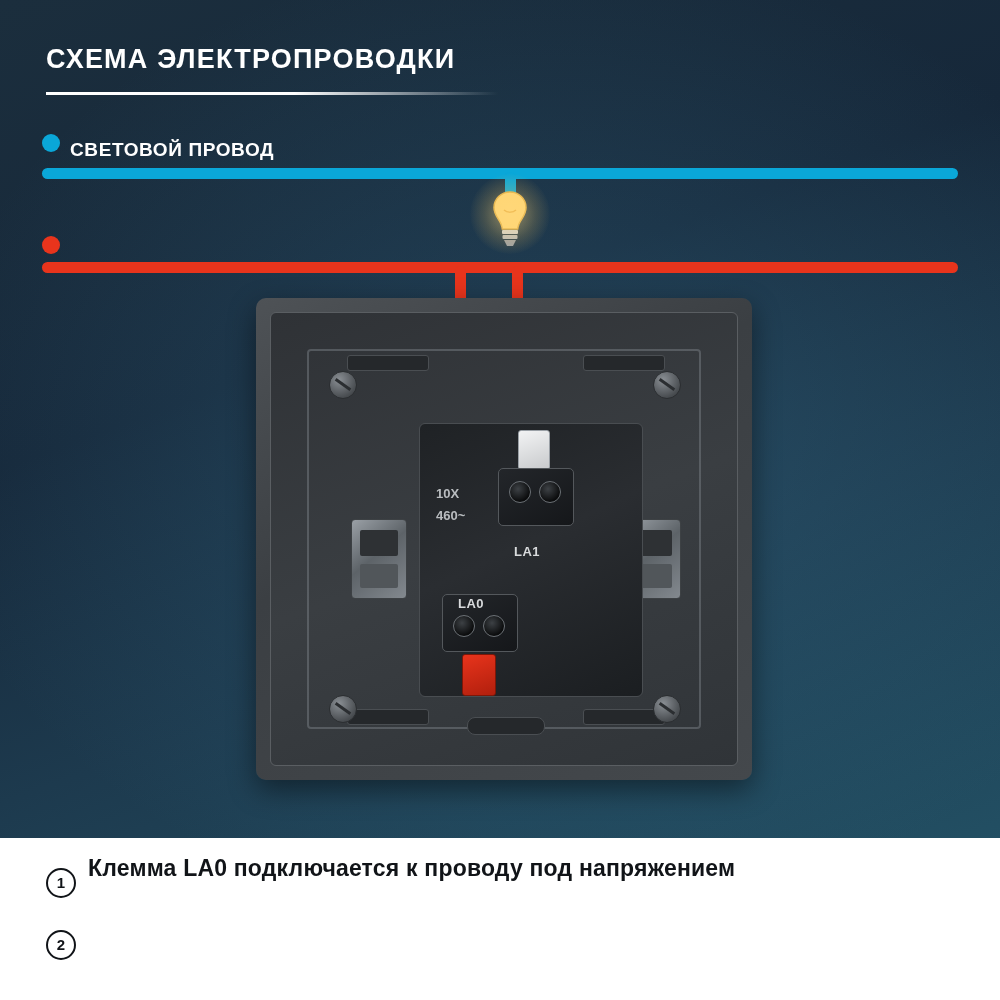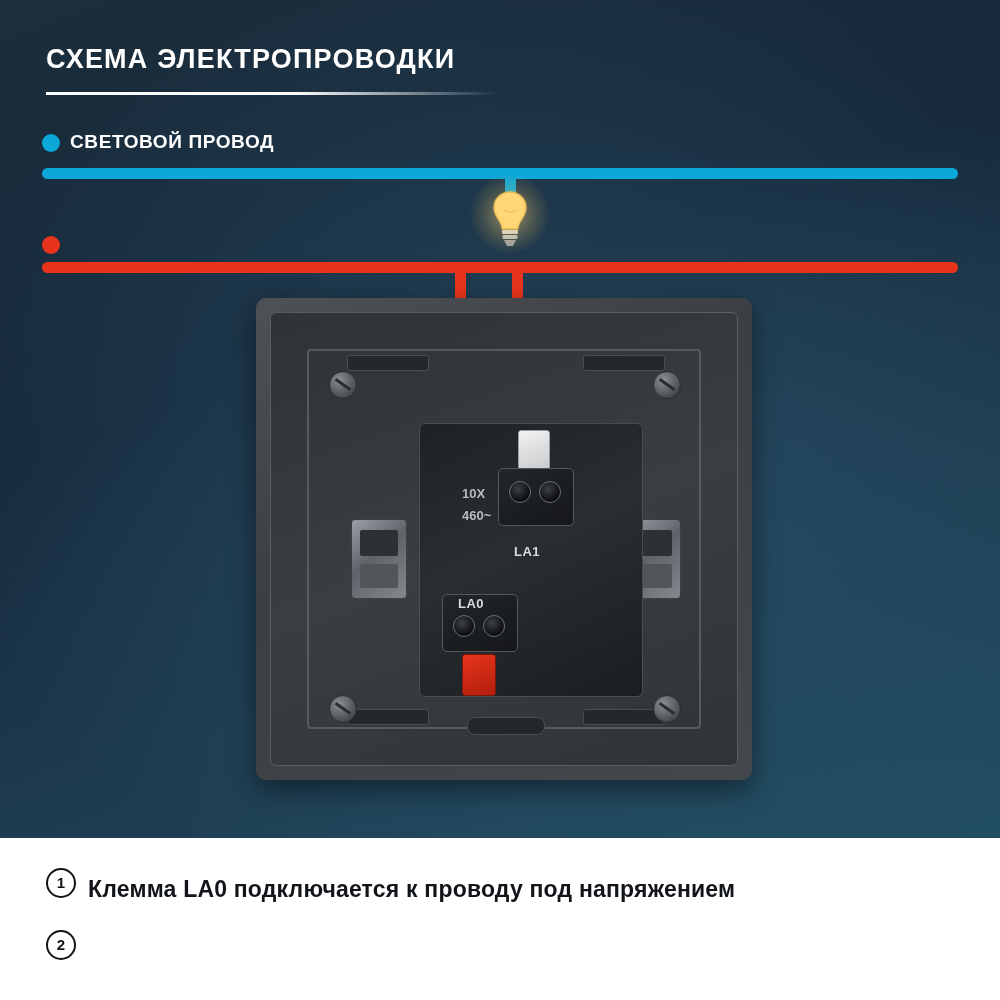--- a/index.html
+++ b/index.html
@@ -28,21 +28,21 @@
   }
   .title-rule{
     position:absolute;left:46px;top:92px;width:452px;height:3px;
     background:linear-gradient(90deg,#ffffff 0%,#ffffff 55%,rgba(255,255,255,0) 100%);
   }
   
   .legend-dot{
     position:absolute;width:18px;height:18px;border-radius:50%;
   }
   .legend-label{
-    position:absolute;color:#ffffff;font-size:19px;font-weight:bold;letter-spacing:.6px;
+    position:absolute;color:#ffffff;font-size:19px;font-weight:bold;letter-spacing:.6px;margin-top:8px;
   }
   .wire-h{
     position:absolute;height:11px;border-radius:6px;
   }
   .wire-v{
     position:absolute;width:11px;border-radius:6px;
   }
   .blue{background:#0aa7d8;}
   .red{background:#e8341c;}
   .dot-blue{background:#0aa7d8;}
@@ -117,21 +117,21 @@
     position:absolute;width:30px;height:38px;border-radius:3px;
     background:linear-gradient(160deg,#f2f3f4,#c8cacc);
     border:1px solid #9aa0a6;
   }
   .lever-red{
     position:absolute;width:32px;height:40px;border-radius:3px;
     background:linear-gradient(160deg,#e8341c,#b11f0d);
     border:1px solid #7d1708;
   }
   .mark{
-    position:absolute;color:#b9bcbf;font-size:13px;font-weight:bold;margin-left:26px;
+    position:absolute;color:#b9bcbf;font-size:13px;font-weight:bold;
   }
   .mark.small{font-size:11px;font-weight:normal;}
   .slot{
     position:absolute;background:#25282b;border-radius:3px;border:1px solid #4a4e52;
   }
   
   .footer{
     position:absolute;left:0;top:838px;width:1000px;height:162px;background:#ffffff;
   }
   .note{
@@ -208,17 +208,17 @@
           <div class="hole" style="left:40px;top:20px;"></div>
         </div>
         <div class="term-label" style="left:38px;top:172px;">LA0</div>
         <div class="lever-red" style="left:42px;top:230px;"></div>
       </div>
     </div>
   </div>
 
   <div class="footer">
     <div class="num" style="left:46px;top:30px;">1</div>
-    <div class="note" style="left:88px;top:38px;">Клемма LA0 подключается к проводу под напряжением</div>
+    <div class="note" style="left:88px;top:17px;">Клемма LA0 подключается к проводу под напряжением</div>
     <div class="num" style="left:46px;top:92px;">2</div>
   </div>
 
 </div>
 
 </body></html>

